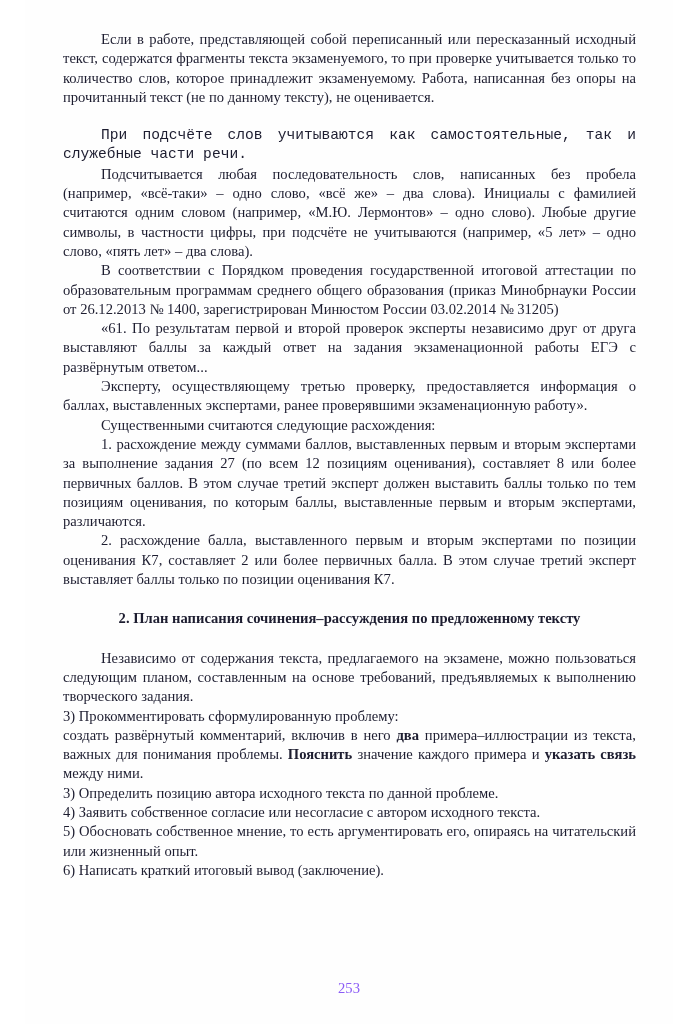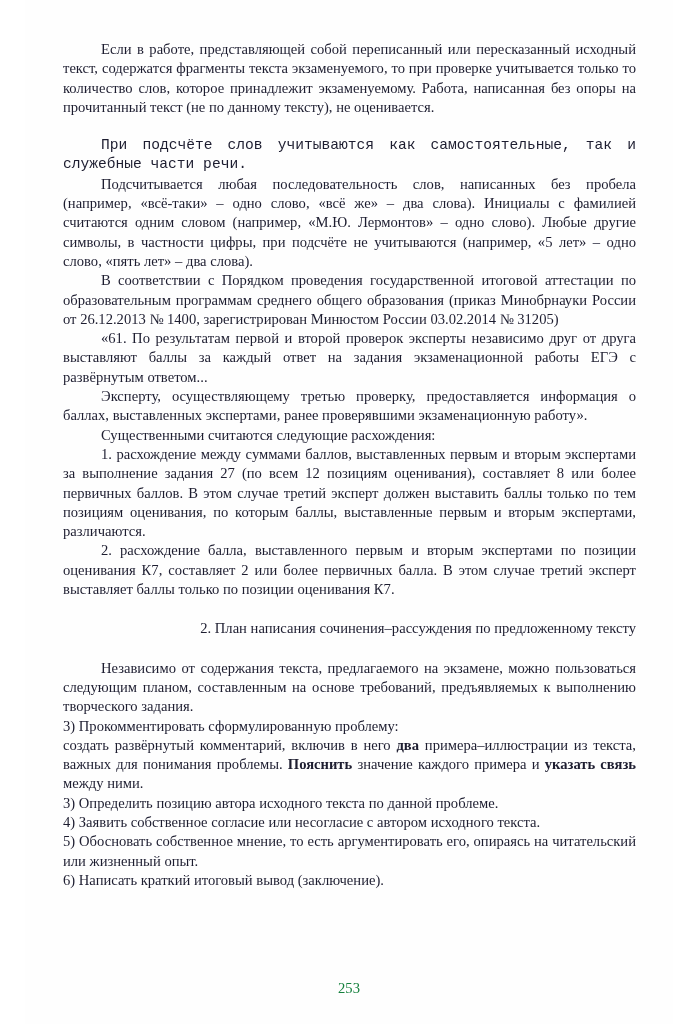--- a/index.html
+++ b/index.html
@@ -7,58 +7,58 @@
     padding: 0;
     background: #ffffff;
   }
   .page {
     position: relative;
     width: 648px;
     height: 1024px;
     margin: 0 auto;
     background: #fefefe;
     box-sizing: border-box;
-    padding: 40px 37px 0 38px;
+    padding: 30px 37px 0 38px;
     font-family: "Liberation Serif", "DejaVu Serif", serif;
     font-size: 14.6px;
     line-height: 19.3px;
     color: #1d1d30;
     overflow: hidden;
   }
   .blk {
     margin: 0;
     text-align: justify;
   }
   .blk.indent {
     text-indent: 38px;
   }
   .blk.flush {
     text-indent: 0;
   }
   .blk.heading {
-    text-align: right;
-    font-weight: normal;
+    text-align: center;
+    font-weight: bold;
     text-indent: 0;
     margin: 20px 0 20px 0;
   }
   .blk.gap {
     margin-top: 19px;
     font-family: Liberation Mono, monospace;
   }
   .b {
     font-weight: bold;
   }
   .page-number {
     position: absolute;
     bottom: 26px;
     left: 0;
     width: 100%;
     text-align: center;
     font-size: 14.6px;
-    color: #15803d;
+    color: #8b5cf6;
   }
 </style>
 </head>
 <body>
 
 <div class="page">
   <div>
       <p class="blk indent"><span>Если в работе, представляющей собой переписанный или пересказанный исходный текст, содержатся фрагменты текста экзаменуемого, то при проверке учитывается только то количество слов, которое принадлежит экзаменуемому. Работа, написанная без опоры на прочитанный текст (не по данному тексту), не оценивается.</span></p>
       <p class="blk indent gap"><span>При подсчёте слов учитываются как самостоятельные, так и служебные части речи.</span></p>
       <p class="blk indent"><span>Подсчитывается любая последовательность слов, написанных без пробела (например, «всё-таки» – одно слово, «всё же» – два слова). Инициалы с фамилией считаются одним словом (например, «М.Ю. Лермонтов» – одно слово). Любые другие символы, в частности цифры, при подсчёте не учитываются (например, «5 лет» – одно слово, «пять лет» – два слова).</span></p>

